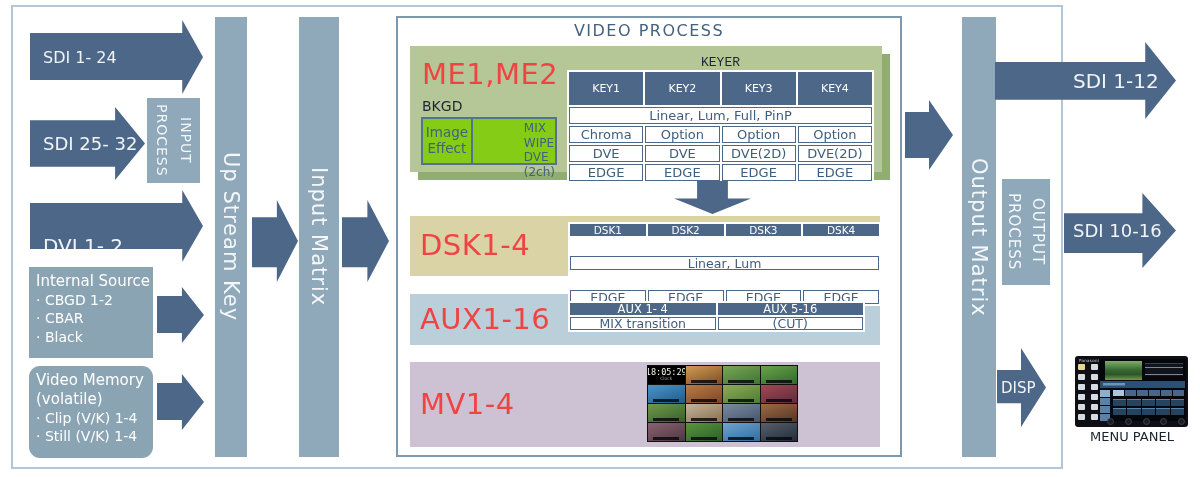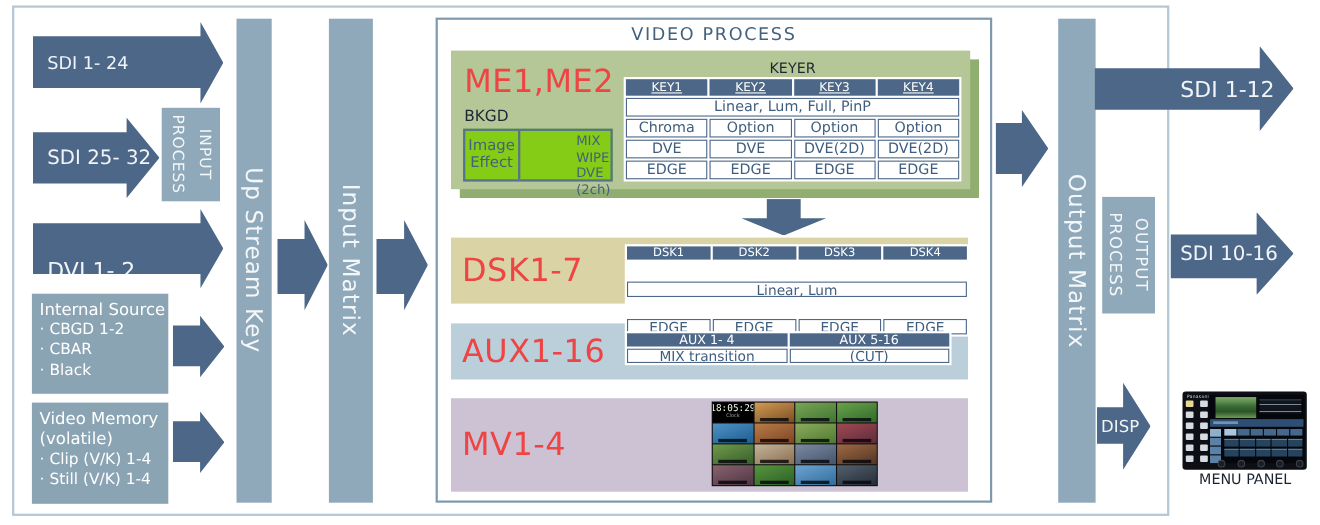--- a/index.html
+++ b/index.html
@@ -22,21 +22,21 @@
   .vptitle{color:#44617e;font-size:16px;letter-spacing:1.5px;text-align:center;z-index:2;}
   .blockbg{z-index:1;}
   .biglbl{color:#ef4444;font-size:29px;letter-spacing:0.5px;z-index:3;line-height:1;}
   .smalldark{color:#1d2733;z-index:3;}
   
   .vtable{background:#fff;padding:2px;display:flex;flex-direction:column;gap:2px;z-index:3;box-sizing:border-box;}
   .trow{display:flex;gap:2px;}
   .hcell{flex:1;background:#4c6787;color:#fff;display:flex;align-items:center;justify-content:center;}
   .tcell{flex:1;background:#fff;border:1.5px solid #4c6787;color:#3f5e7e;
          display:flex;align-items:center;justify-content:center;box-sizing:border-box;}
-  .kh{height:15px;font-size:11px;text-decoration:underline;}  .kr{height:17px;font-size:13px;}
+  .kh{height:33px;font-size:11px;}  .kr{height:17px;font-size:13px;}
   .dh{height:12px;font-size:10.5px;} .dr{height:14px;font-size:12.5px;}
   .ah{height:12px;font-size:11.5px;} .arw{height:13px;font-size:12.5px;}
   
   .iebox{background:#84cc16;border:2px solid #56728f;display:flex;z-index:3;box-sizing:border-box;}
   .iel{width:59px;border-right:2px solid #56728f;display:flex;align-items:center;justify-content:center;
        text-align:center;color:#44617e;font-size:13.5px;line-height:1.15;}
   .ier{flex:1;color:#44617e;font-size:12px;line-height:1.22;padding:2px 0 0 3px;white-space:pre-line;margin-left:48px;}
   
   .mvgrid{display:grid;grid-template-columns:repeat(4,1fr);grid-template-rows:repeat(4,1fr);
           gap:1px;background:#101010;padding:1px;z-index:3;box-sizing:border-box;}
@@ -93,21 +93,21 @@
     <span class="vtxt" style="font-size:14px;line-height:1.75;">INPUT
 PROCESS</span>
   </div>
 
   <div class="abs srcbox" style="left:29px;top:267px;width:124px;height:91px;">
     <div class="t">Internal Source</div>
     <div class="i">· CBGD 1-2</div>
     <div class="i">· CBAR</div>
     <div class="i">· Black</div>
   </div>
-  <div class="abs srcbox" style="left:29px;top:366px;width:124px;height:92px;">
+  <div class="abs srcbox" style="left:29px;top:366px;width:124px;height:92px;border-radius:11px;">
     <div class="t">Video Memory</div>
     <div class="t">(volatile)</div>
     <div class="i">· Clip (V/K) 1-4</div>
     <div class="i">· Still (V/K) 1-4</div>
   </div>
   <div class="abs ar" style="left:157px;top:287px;width:47px;height:56px;
               clip-path:polygon(0 16%,53% 16%,53% 0,100% 50%,53% 100%,53% 82%,0 82%);"></div>
   <div class="abs ar" style="left:157px;top:374px;width:47px;height:56px;
               clip-path:polygon(0 16%,53% 16%,53% 0,100% 50%,53% 100%,53% 82%,0 82%);"></div>
 
@@ -129,21 +129,21 @@
   <div class="abs blockbg" style="left:410px;top:46px;width:472px;height:126px;background:#b5c797;z-index:2;"></div>
   <div class="abs biglbl" style="left:422px;top:60px;">ME1,ME2</div>
   <div class="abs smalldark" style="left:422px;top:98px;font-size:14px;">BKGD</div>
   <div class="abs iebox" style="left:421px;top:117px;width:136px;height:48px;">
     <div class="iel" style="white-space:pre-line;">Image
 Effect</div>
     <div class="ier">MIX
 WIPE
 DVE (2ch)</div>
   </div>
-  <div class="abs smalldark" style="left:567px;top:55px;width:307px;text-align:center;font-size:13px;">KEYER</div>
+  <div class="abs smalldark" style="left:567px;top:55px;width:307px;text-align:center;font-size:13px;font-family:Liberation Mono, monospace;">KEYER</div>
   <div class="abs vtable" style="left:567px;top:70px;width:307px;">
     <div class="trow">
       <div class="hcell kh">KEY1</div>
       <div class="hcell kh">KEY2</div>
       <div class="hcell kh">KEY3</div>
       <div class="hcell kh">KEY4</div>
     </div>
     <div class="trow">
         <div class="tcell kr">Linear, Lum, Full, PinP</div>
       </div>
@@ -164,21 +164,21 @@
       <div class="tcell kr">EDGE</div>
       <div class="tcell kr">EDGE</div>
       <div class="tcell kr">EDGE</div>
     </div>
   </div>
 
   <div class="abs ar" style="left:674px;top:181px;width:77px;height:33px;
               clip-path:polygon(30% 0,70% 0,70% 53%,100% 53%,50% 100%,0 53%,30% 53%);"></div>
 
   <div class="abs blockbg" style="left:410px;top:216px;width:470px;height:60px;background:#dad3a6;"></div>
-  <div class="abs biglbl" style="left:420px;top:231px;">DSK1-7</div>
+  <div class="abs biglbl" style="left:420px;top:231px;">DSK1-4</div>
   <div class="abs vtable" style="left:568px;top:222px;width:313px;gap:20px;">
     <div class="trow">
       <div class="hcell dh">DSK1</div>
       <div class="hcell dh">DSK2</div>
       <div class="hcell dh">DSK3</div>
       <div class="hcell dh">DSK4</div>
     </div>
     <div class="trow">
         <div class="tcell dr">Linear, Lum</div>
       </div>

